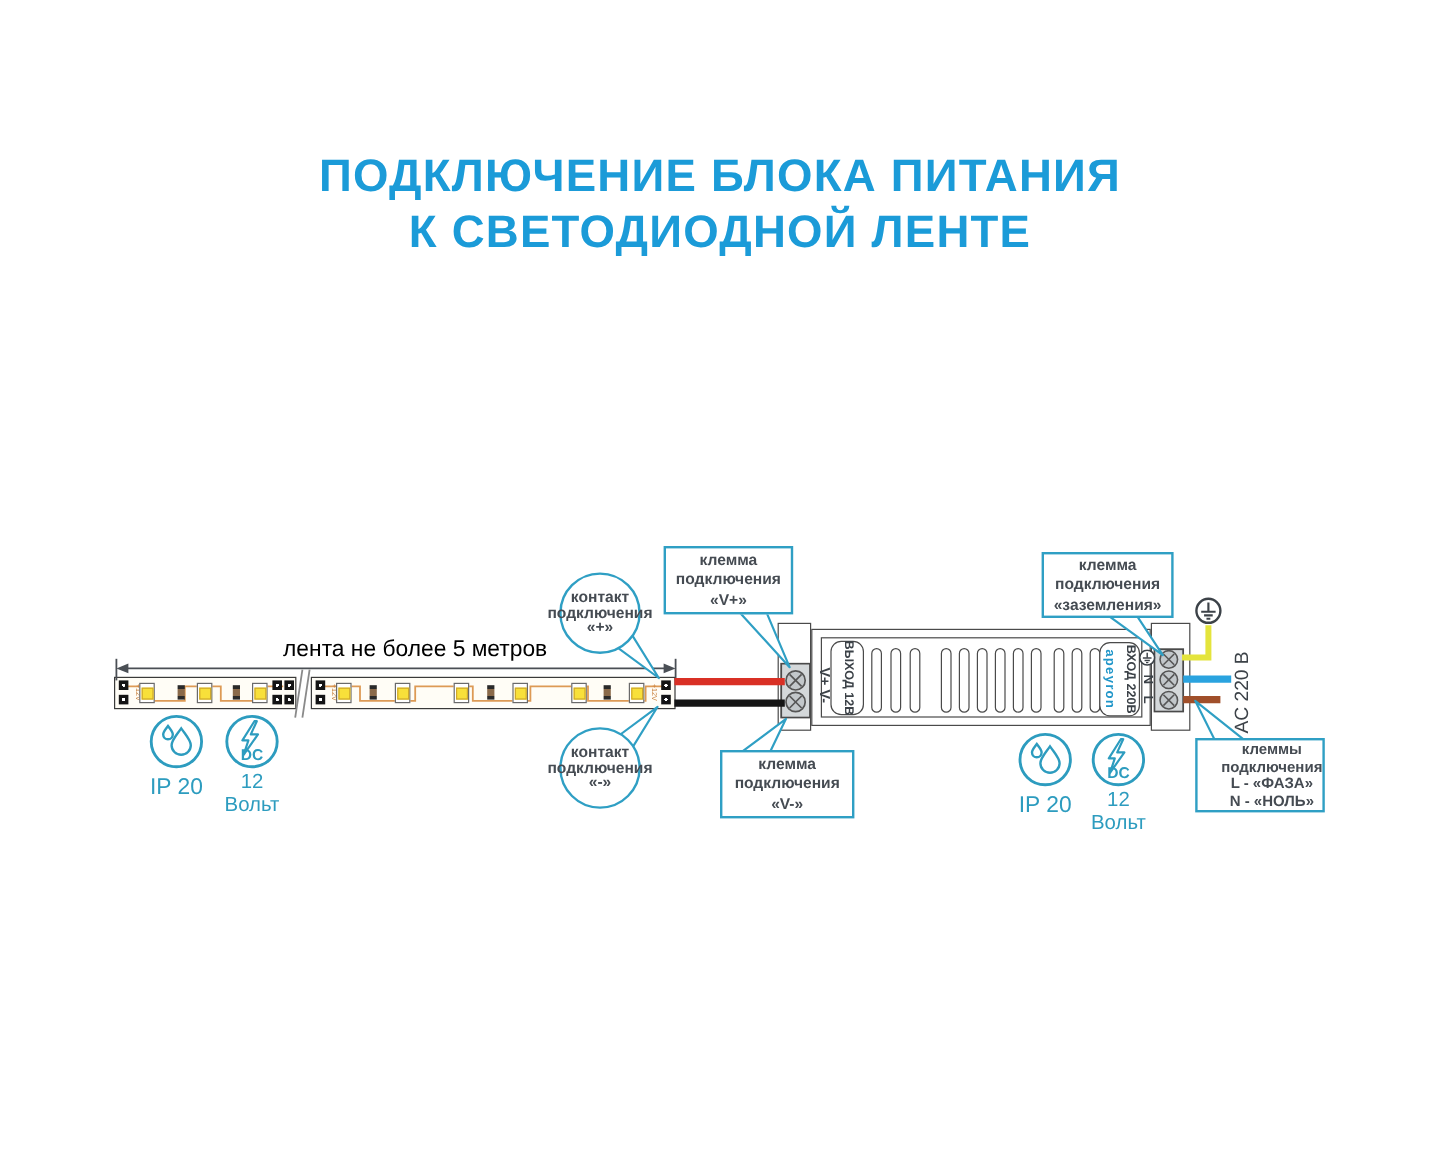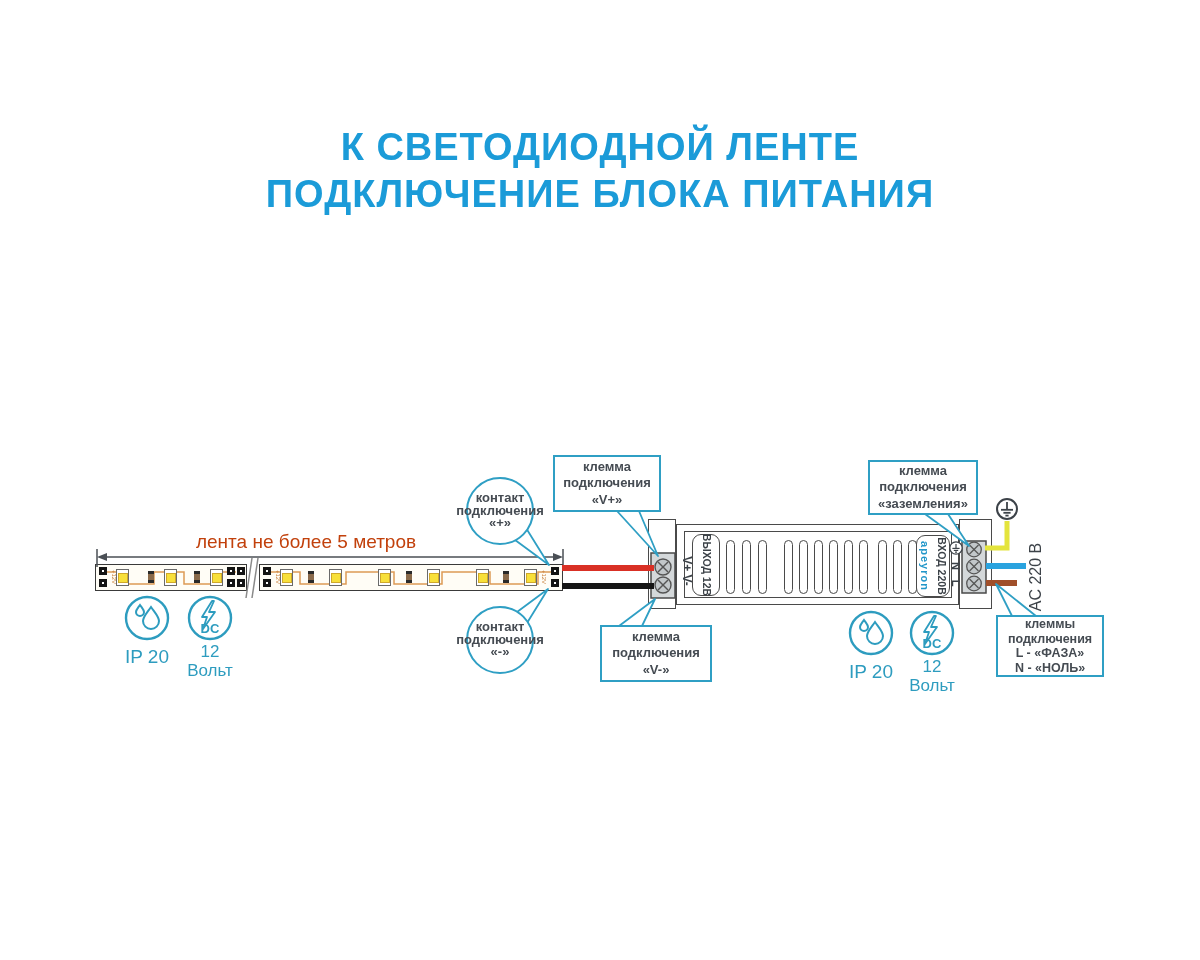--- a/index.html
+++ b/index.html
@@ -3,21 +3,21 @@
 <meta charset="utf-8">
 <style>
   html,body{margin:0;padding:0;background:#fff;}
   .stage{position:relative;width:1200px;height:960px;background:#fff;overflow:hidden;
          font-family:"Liberation Sans",sans-serif;}
   .abs{position:absolute;}
   
   .title{left:0;top:124px;width:1200px;text-align:center;color:#1b9bd8;
          font-size:38px;font-weight:700;line-height:47px;letter-spacing:1px;z-index:3;}
   
-  .dim-label{left:156px;top:531px;width:300px;text-align:center;color:#c2410c;
+  .dim-label{left:156px;top:531px;width:300px;text-align:right;color:#000000;
              font-size:19px;font-weight:500;z-index:3;}
   .seg{position:absolute;top:564px;height:27px;background:#fffdf6;border:1.5px solid #3a3a3a;
        box-sizing:border-box;z-index:1;}
   .seg svg.trace{position:absolute;left:0;top:0;}
   .pad{position:absolute;width:8px;height:8px;
        background:radial-gradient(circle,#fff 0 1.3px,#141414 1.4px);}
   .led{position:absolute;width:13px;height:17px;background:#fff;border:1px solid #6a6a6a;box-sizing:border-box;}
   .led i{position:absolute;left:1px;top:3px;width:8px;height:8px;background:#f8e03a;border:1px solid #cfa82b;}
   .res{position:absolute;width:6px;height:12px;
        background:linear-gradient(180deg,#2a2a2a 0 3px,#8a6a4a 3px 9px,#2a2a2a 9px 12px);}
@@ -32,35 +32,35 @@
   .rot90{transform:rotate(90deg);transform-origin:center;}
   .rotm90{transform:rotate(-90deg);transform-origin:center;}
   .tsvg{position:absolute;z-index:2;}
   
   .overlay{position:absolute;left:0;top:0;z-index:2;}
   
   .callout{position:absolute;background:#fff;border:2px solid #2f9fc4;z-index:3;
            display:flex;align-items:center;justify-content:center;text-align:center;
            color:#454b52;font-weight:600;box-sizing:border-box;}
   .co-box{font-size:13px;line-height:16.5px;}
-  .co-box.small{font-size:12.5px;line-height:14.5px;}
+  .co-box.small{font-size:12.5px;line-height:14.5px;justify-content:flex-end;}
   .co-circle{border-radius:50%;font-size:13px;line-height:12.5px;}
   .ml{white-space:pre-line;}
   
   .badge-label{position:absolute;width:80px;text-align:center;color:#2d9cbf;z-index:3;font-weight:500;}
   .fs19{font-size:19px;} .fs17{font-size:17px;line-height:19px;}
 </style>
 </head>
 <body>
 
 <div class="stage">
 
   <div class="abs title">
+    <div>ПОДКЛЮЧЕНИЕ БЛОКА ПИТАНИЯ</div>
     <div>К СВЕТОДИОДНОЙ ЛЕНТЕ</div>
-    <div>ПОДКЛЮЧЕНИЕ БЛОКА ПИТАНИЯ</div>
   </div>
 
   <div class="abs dim-label">лента не более 5 метров</div>
 
   <div class="seg" style="left:95px;width:152px;">
     <svg class="trace" width="149" height="24" viewBox="0 0 149 24">
       <polyline points="8,7 28,7 28,19 58,19 58,7 88,7 88,19 120,19 120,7 140,7" fill="none" stroke="#dd9a55" stroke-width="1.5"></polyline>
     </svg>
     <div class="pad" style="left:3px;top:2px;"></div>
     <div class="pad" style="left:3px;top:14px;"></div>

